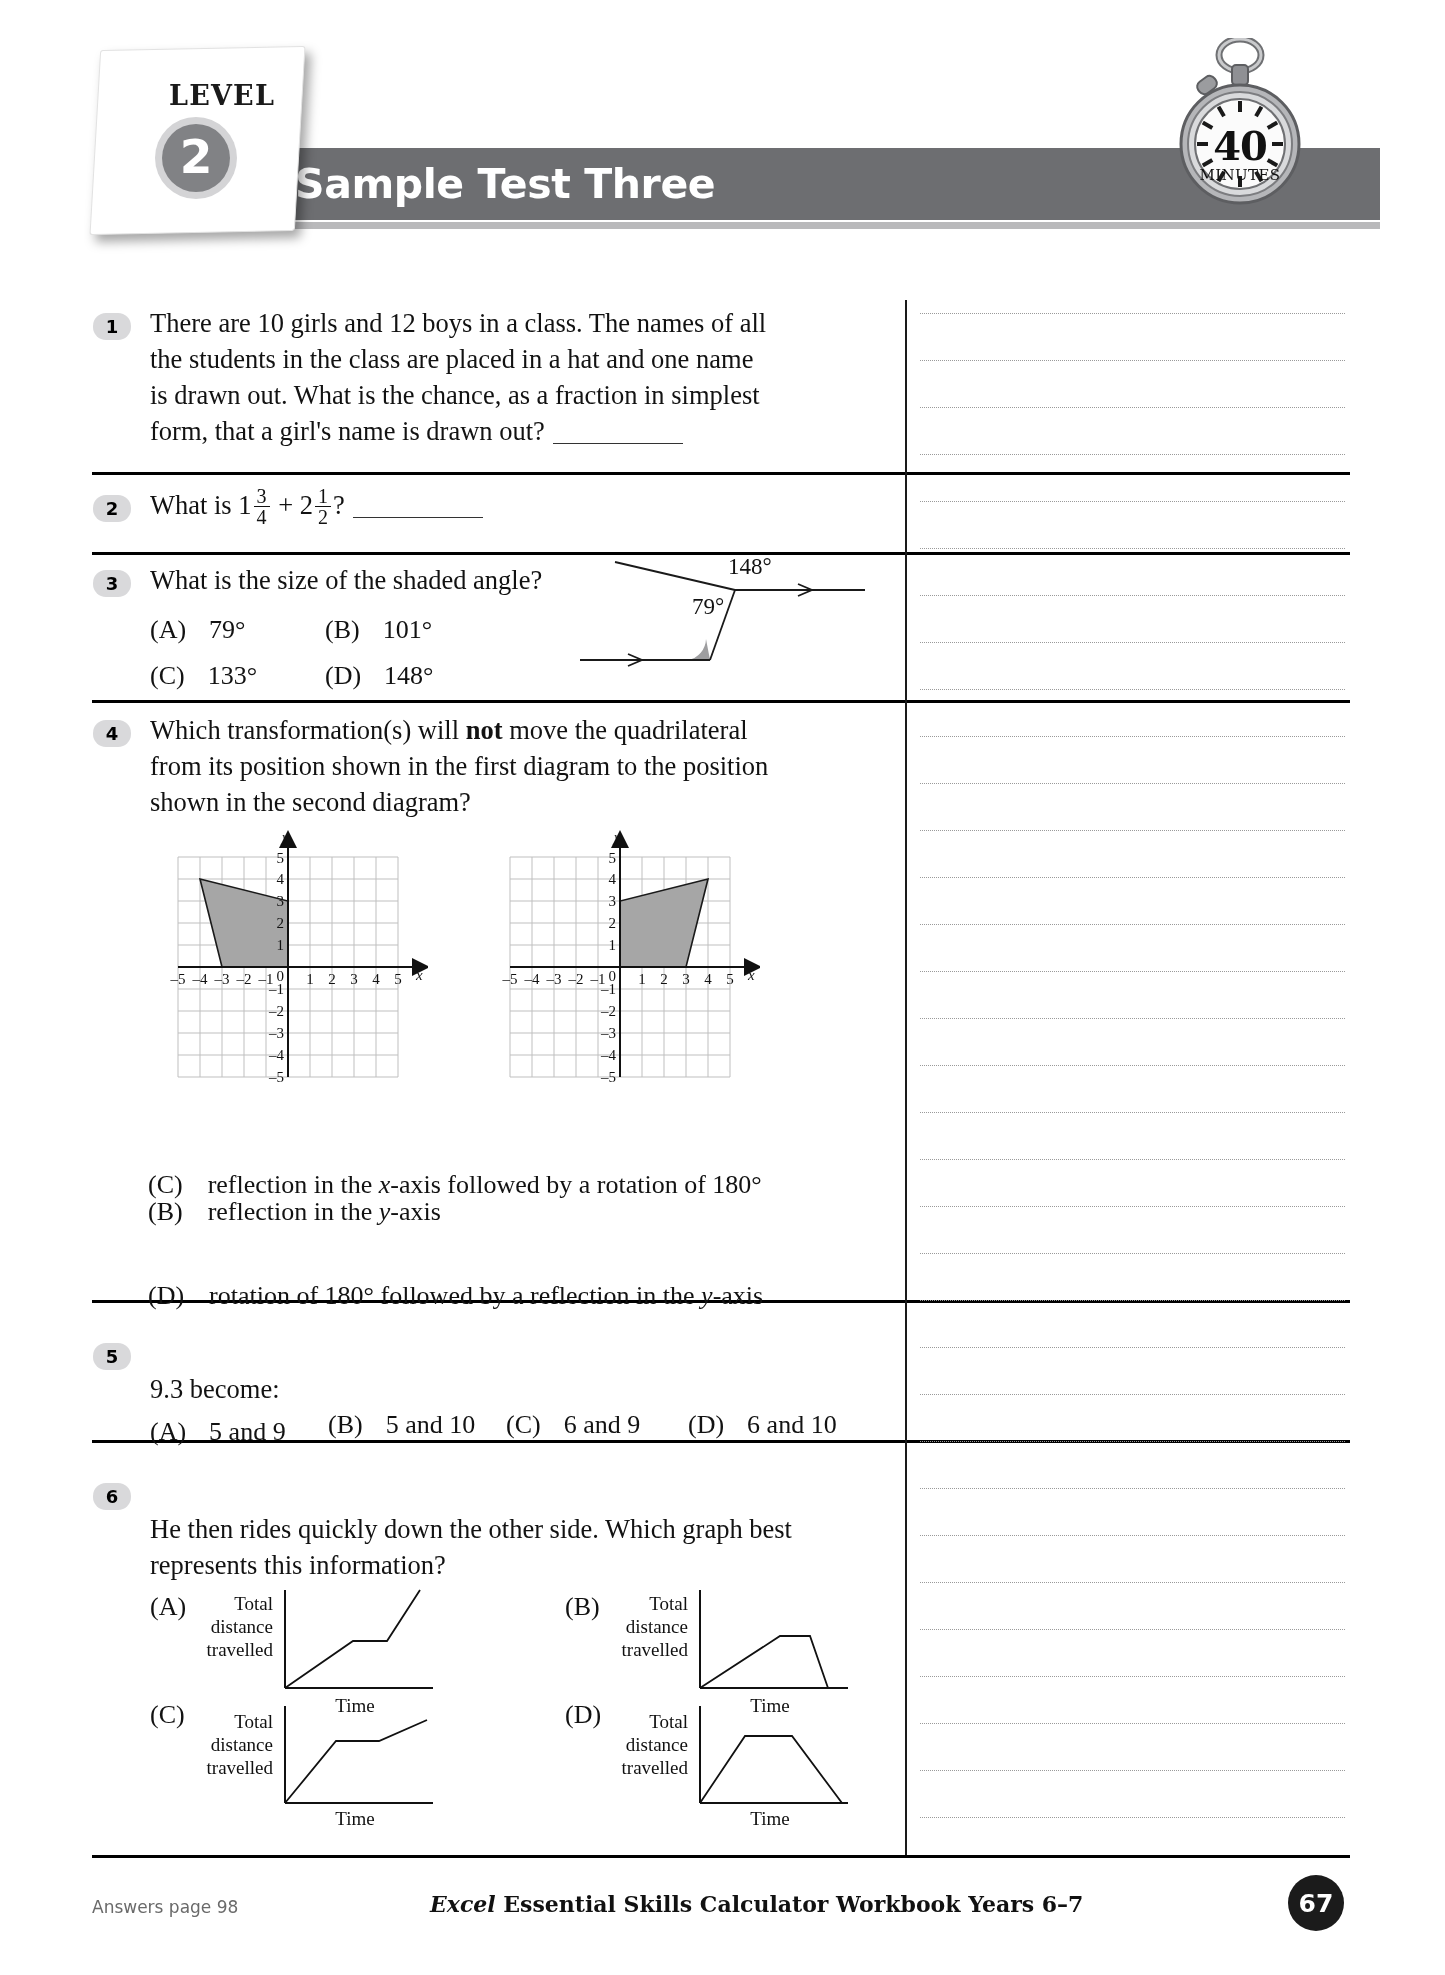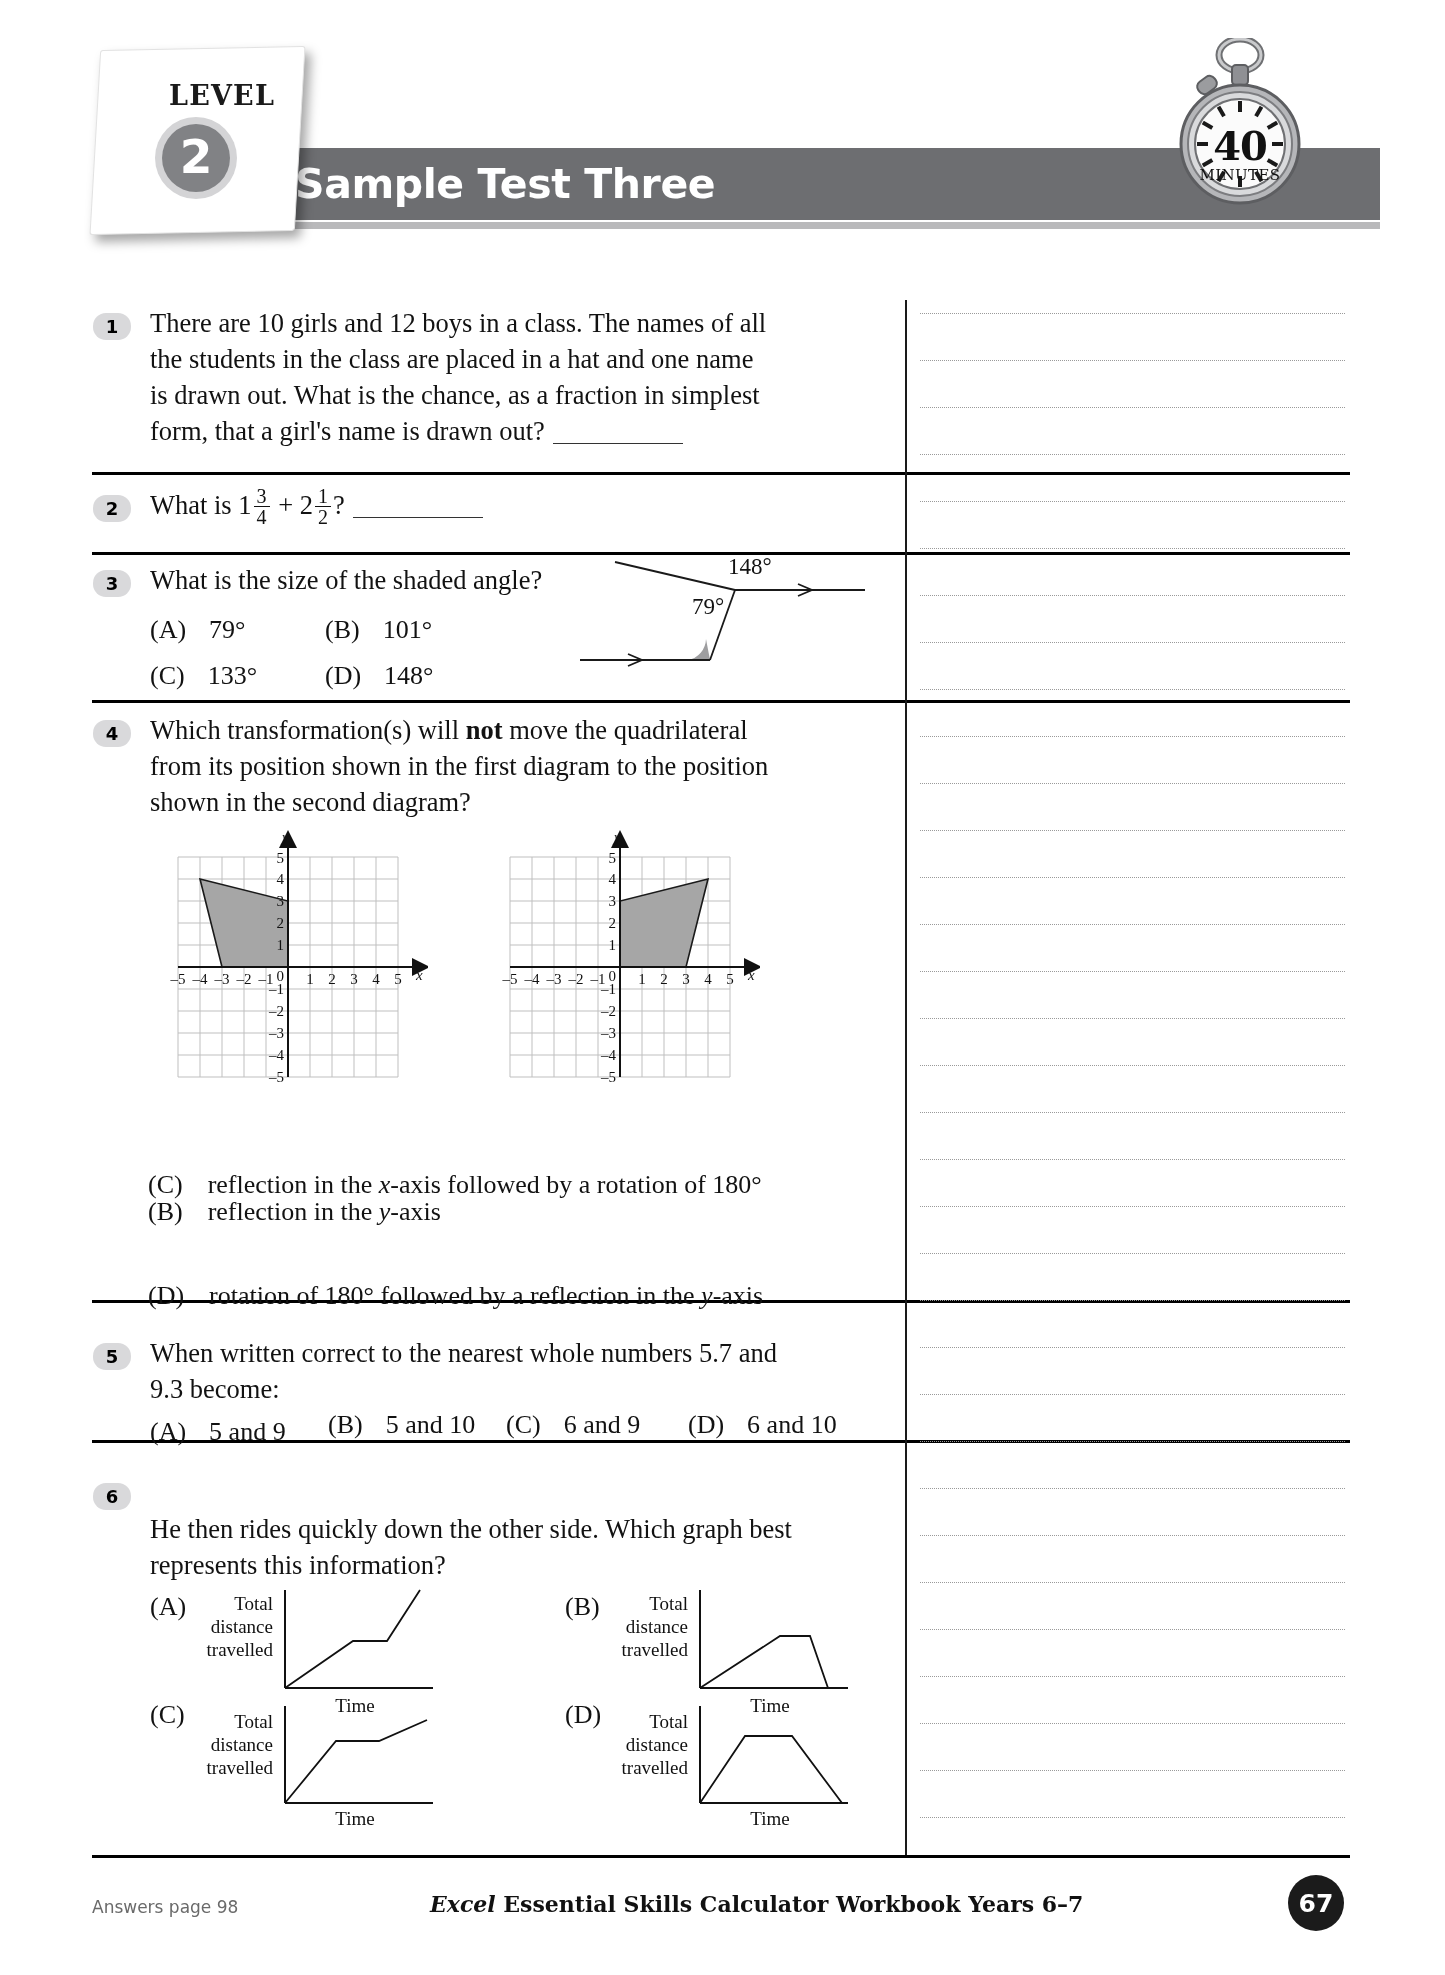--- a/index.html
+++ b/index.html
@@ -489,21 +489,21 @@
     <span>reflection in the <i class="mi">x</i>-axis followed by a rotation of 180°</span>
   </div>
   <div class="opt" style="left:148px; top:1281px;">
     <span>(D)</span>
     <span style="display:inline-block;width:12px"></span>
     <span>rotation of 180° followed by a reflection in the <i class="mi">y</i>-axis</span>
   </div>
 
   <div class="qnum" style="left:93px; top:1343px;">5</div>
   <div class="qtext" style="left:150px; top:1335px; width:700px;">
-    <span>When written correct to the nearest whole numbers 5.7 and</span><br>
+    <br>
     <span>9.3 become:</span>
   </div>
   <div class="opt" style="left:150px; top:1410px;margin-top:7px;">
     <span>(A)</span>
     <span style="display:inline-block;width:10px"></span>
     <span>5 and 9</span>
   </div>
   <div class="opt" style="left:328px; top:1410px;">
     <span>(B)</span>
     <span style="display:inline-block;width:10px"></span>

